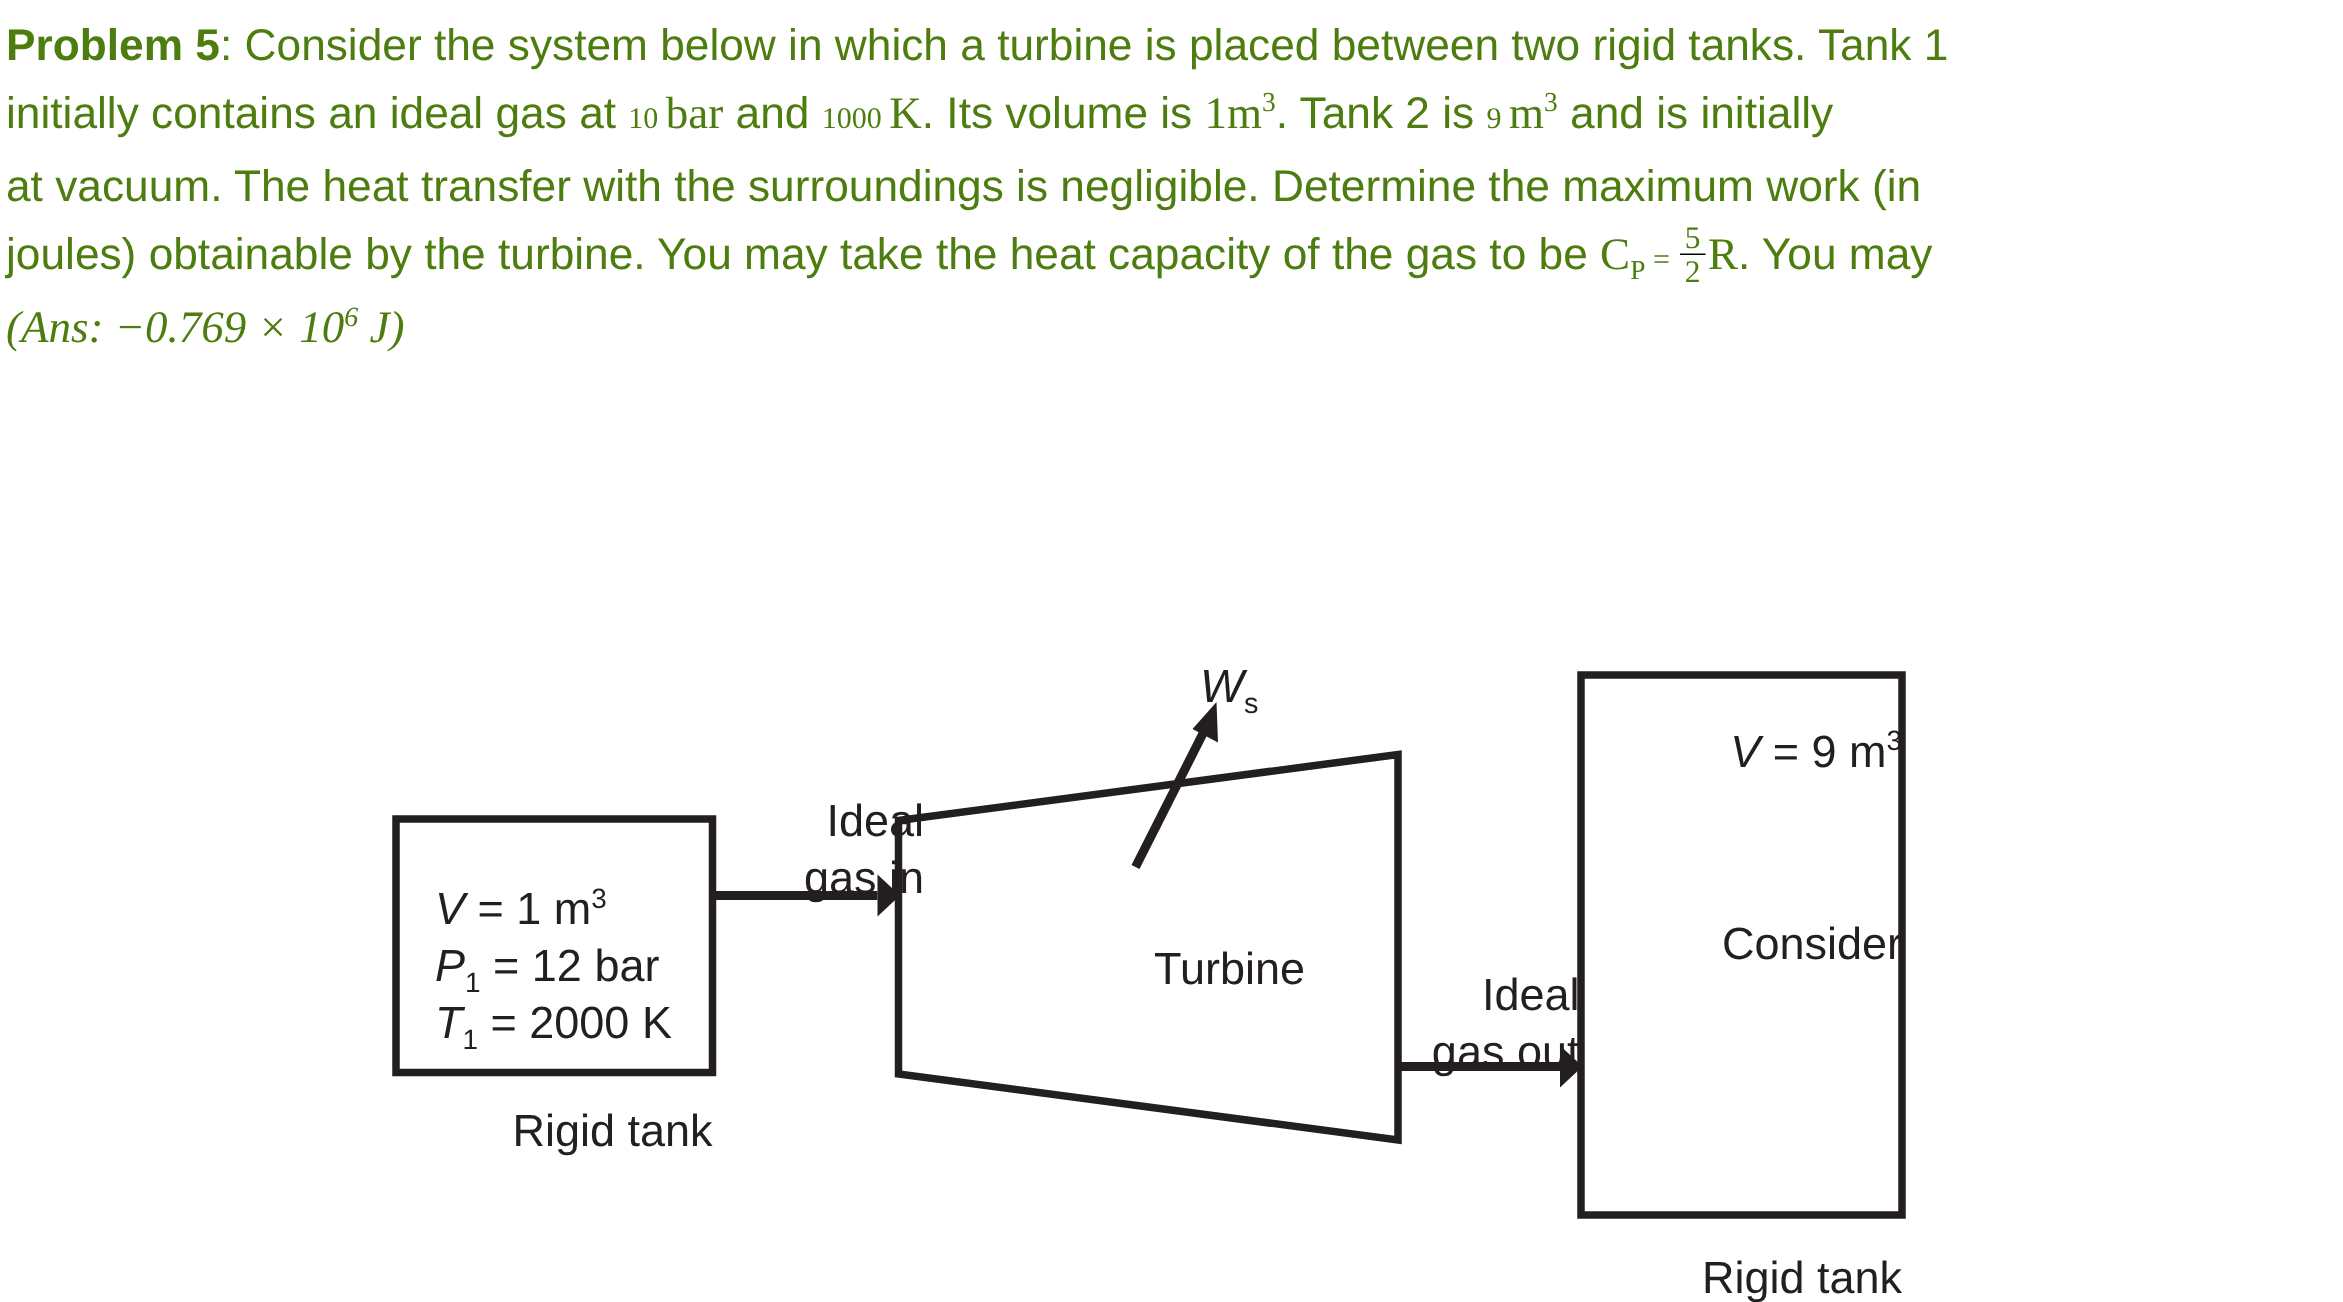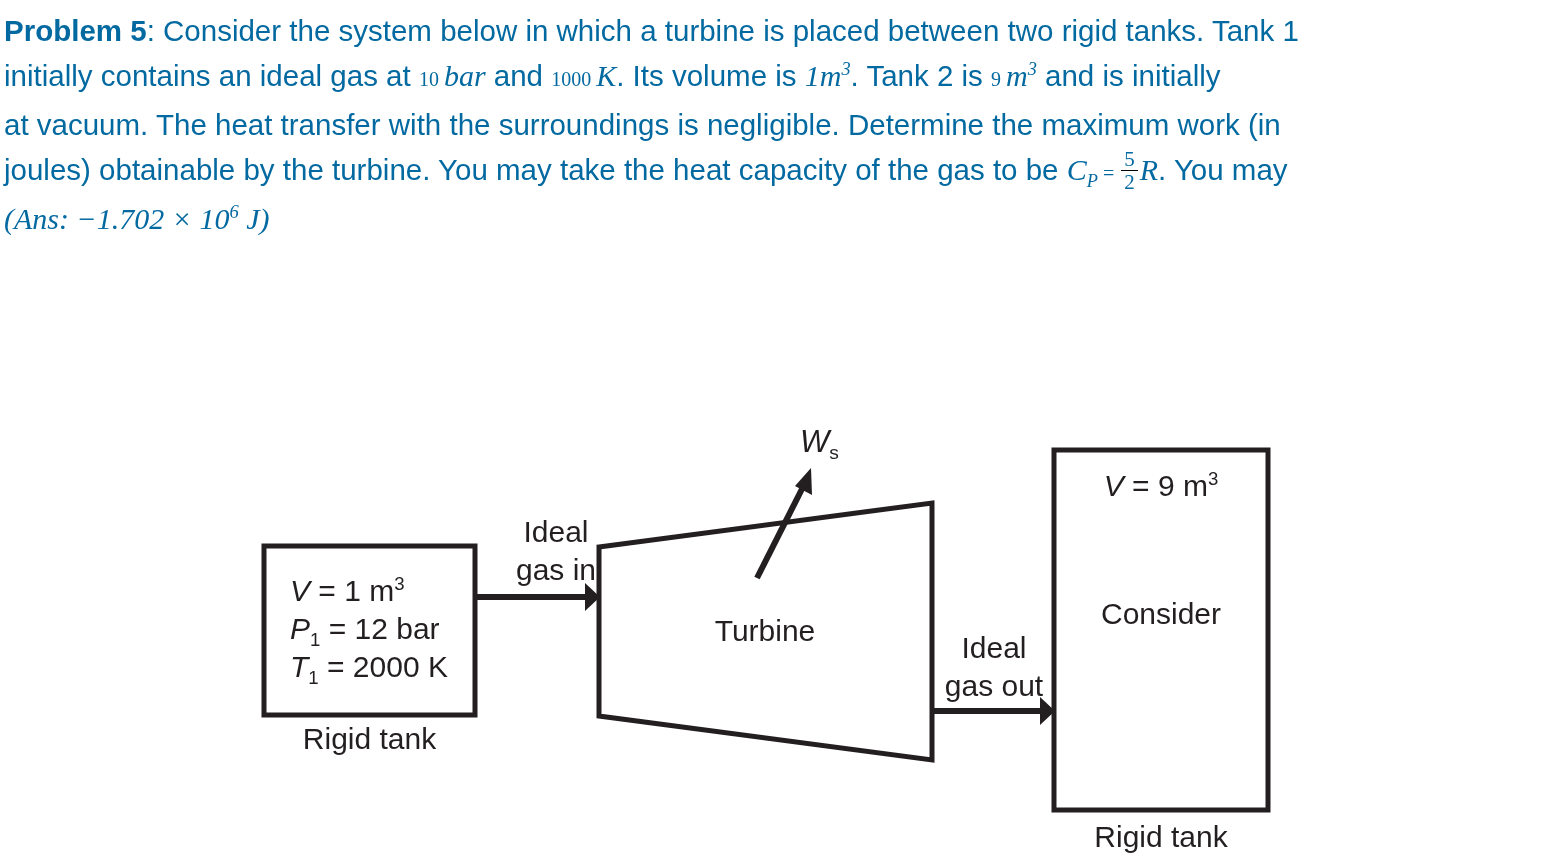--- a/index.html
+++ b/index.html
@@ -17,29 +17,28 @@
   }
 
   
   #problem-statement {
     position: absolute;
     left: 4px;
     top: 8px;
     width: 1554px;
     font-size: 29.5px;
     line-height: 45px;
-    color: #0369a1;
+    color: #4d7c0f;
   }
   .pline {
     white-space: nowrap;
   }
   .bold { font-weight: bold; }
   .mathit {
     font-family: "Liberation Serif", serif;
-    font-style: italic;
     font-size: 30px;
     margin-top: 48px;
   }
   .mathup {
     font-family: "Liberation Serif", serif;
     font-style: normal;
     font-size: 20px;
   }
   sup.ex {
     font-size: 0.62em;
@@ -78,22 +77,23 @@
     width: 1562px;
     height: 868px;
     pointer-events: none;
   }
   .dgm-label {
     position: absolute;
     font-family: "Liberation Sans", sans-serif;
     font-size: 30px;
     color: #231f20;
     white-space: nowrap;
+    margin-top: 16px;
   }
-  .dgm-label.center { text-align: center; }
+  .dgm-label.center { text-align: right; }
   .dgm-italic { font-style: italic; }
   .lbl-line { display: block; line-height: 38px; }
 </style>
 </head>
 <body>
 
 <div id="problem-statement">
 
   <div class="pline">
     <span class="bold">Problem 5</span><span>: </span><span>Consider the system below in which a turbine is placed between two rigid tanks. Tank 1</span>
@@ -104,21 +104,21 @@
   </div>
 
   <div class="pline">at vacuum. The heat transfer with the surroundings is negligible. Determine the maximum work (in</div>
 
   <div class="pline">
     <span>joules) obtainable by the turbine. You may take the heat capacity of the gas to be </span><span class="mathit">C</span><sub class="sb mathit">P</sub><span class="mathup"> = </span><span class="frac"><span class="num">5</span><span class="den">2</span></span><span class="mathit">R</span><span>. You may</span>
   </div>
 
 
   <div class="pline ansline">
-    <span>(Ans: </span><span>−1.702 × 10</span><sup class="ex">6</sup><span> J</span><span>)</span>
+    <span>(Ans: </span><span>−0.769 × 10</span><sup class="ex">6</sup><span> J</span><span>)</span>
   </div>
 
 </div>
 
 <svg id="diagram" viewBox="0 0 1562 868" width="1562" height="868" xmlns="http://www.w3.org/2000/svg">
 
   <rect x="264" y="546" width="211" height="169" fill="none" stroke="#231f20" stroke-width="5"></rect>
 
   <g>
     <line x1="477" y1="597" x2="585" y2="597" stroke="#231f20" stroke-width="6"></line>

